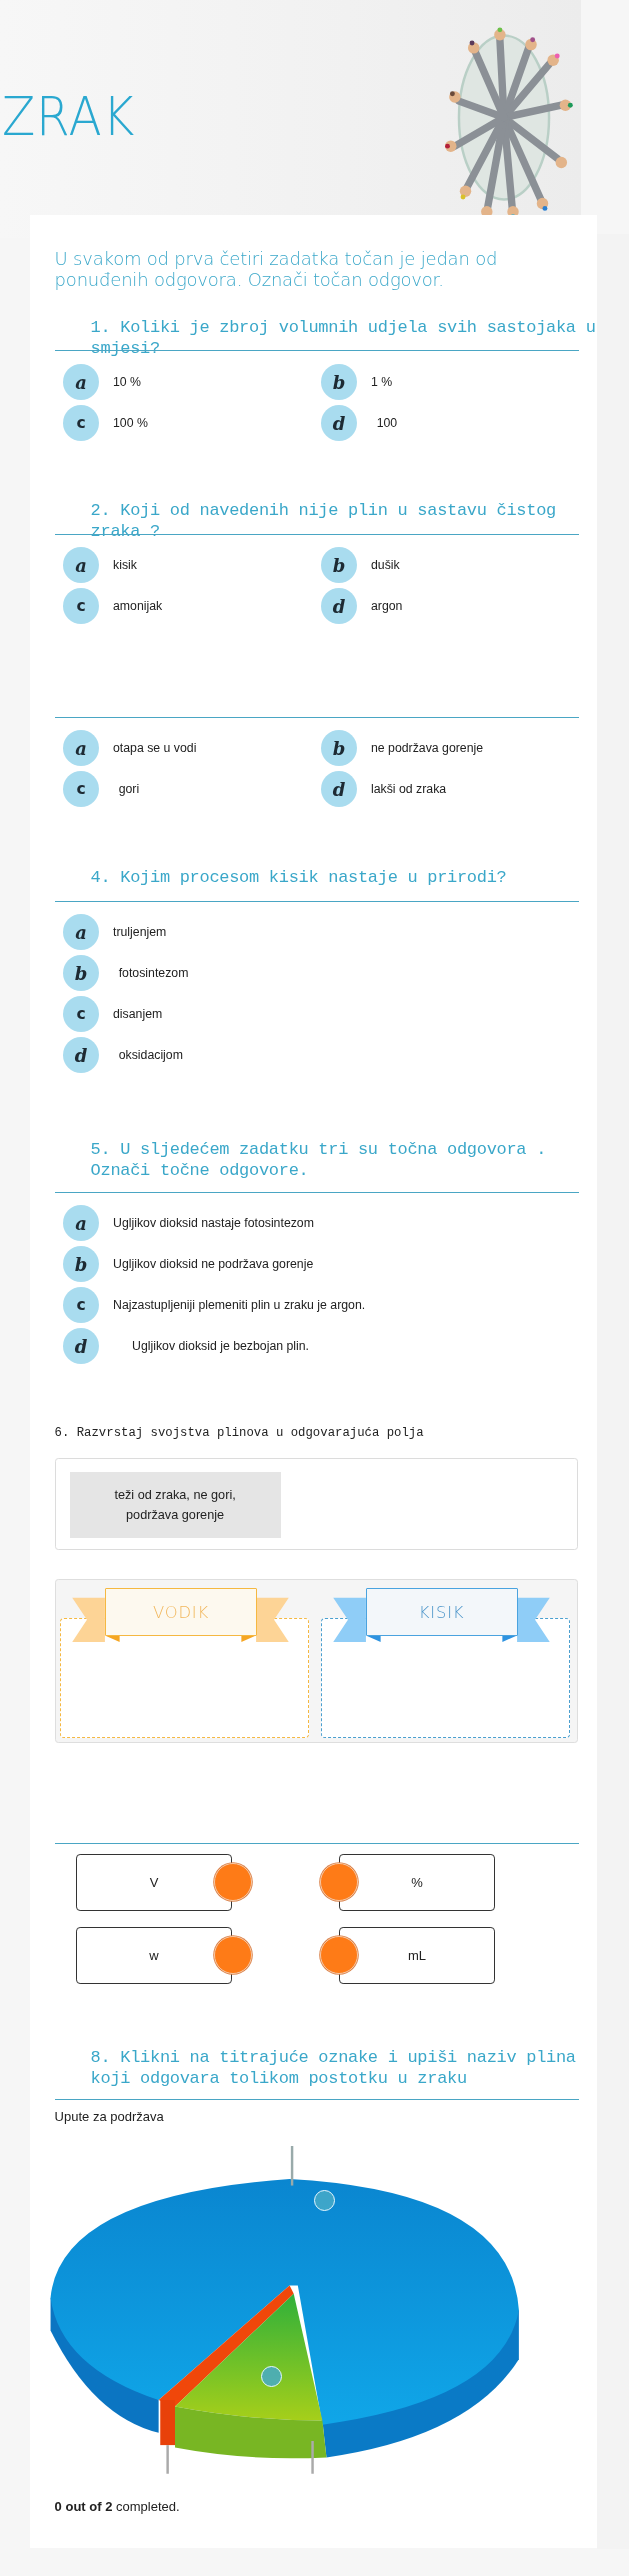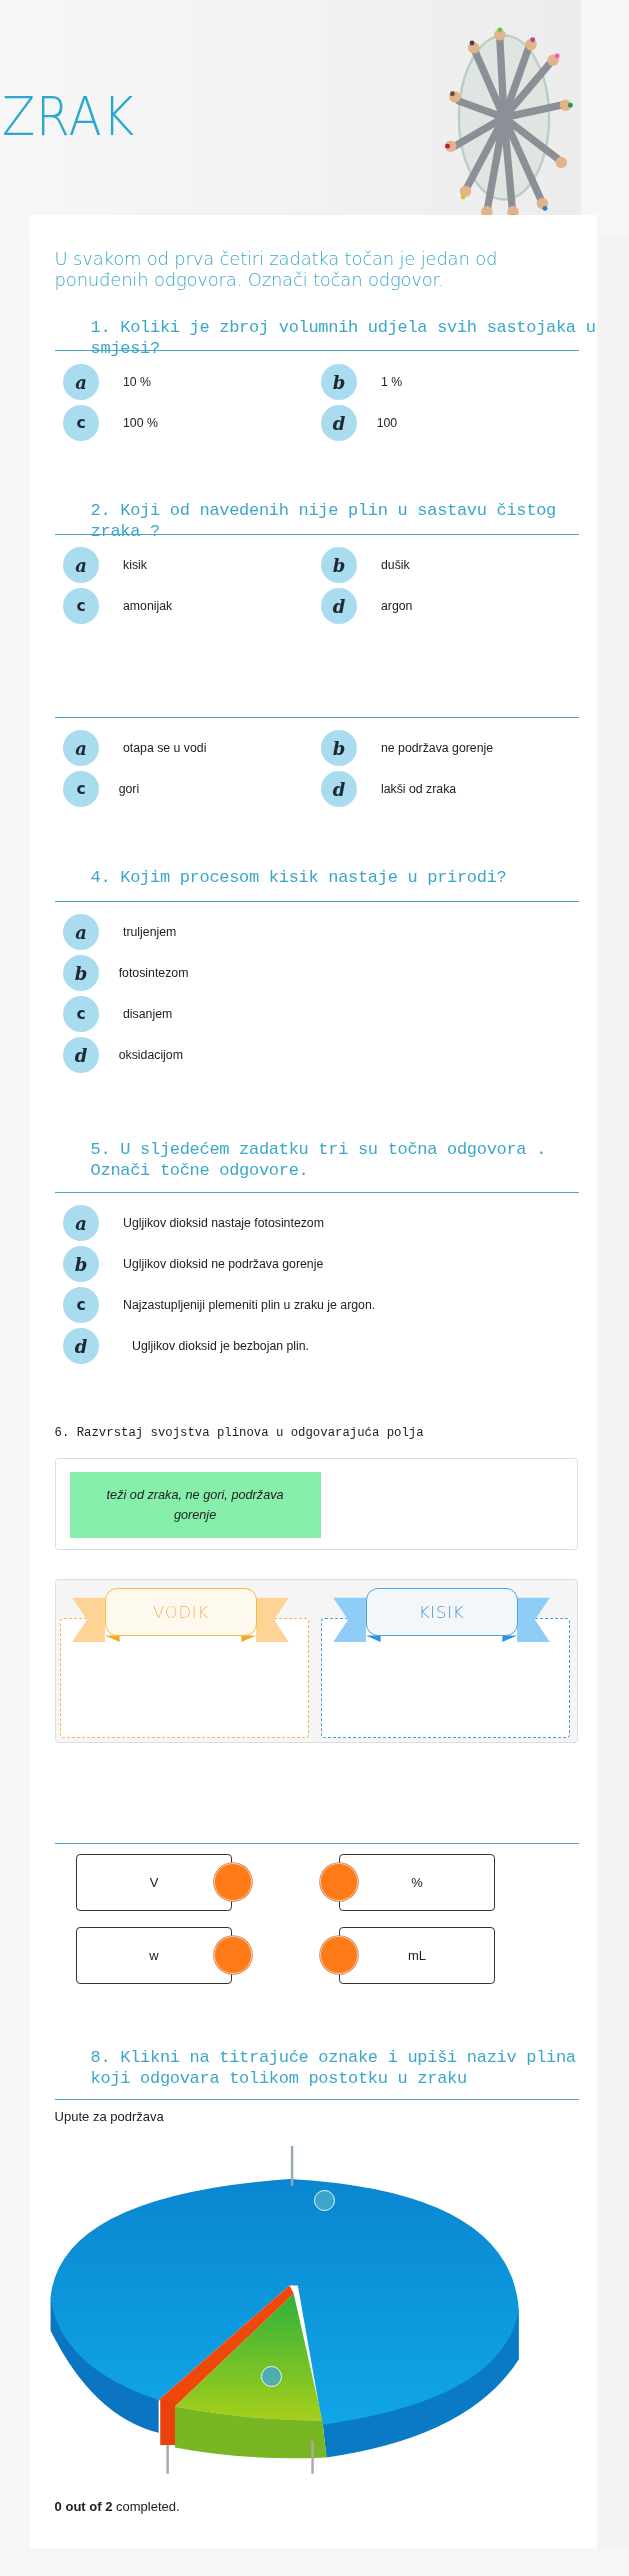--- a/index.html
+++ b/index.html
@@ -22,33 +22,33 @@
 
   .q-title { position: absolute; left: 24.6px; width: 524px; font-size: 17px; line-height: 21px;
     color: #3aa7c9; font-family: Liberation Mono, monospace; font-weight: 300; letter-spacing: -0.3px; margin-left: 36px; }
   .q-rule { position: absolute; left: 24.6px; width: 524px; height: 0.8px; background: #4aa6c4; }
 
   .opt { position: absolute; display: flex; align-items: center; height: 36px; cursor: pointer; }
   .bubble { width: 36px; height: 36px; border-radius: 50%; background: #a9dcef; display: flex;
     align-items: center; justify-content: center; font-family: "DejaVu Serif", serif; font-size: 18px;
     font-weight: bold; color: #1d2a33; font-style: italic; flex: none; }
   .bubble.plain { font-style: normal; font-family: "DejaVu Sans", sans-serif; font-size: 15.6px; }
-  .opt-label { margin-left: 24px; font-size: 12.3px; color: #222; font-family: "Liberation Sans", sans-serif; white-space: nowrap; }
+  .opt-label { margin-left: 14px; font-size: 12.3px; color: #222; font-family: "Liberation Sans", sans-serif; white-space: nowrap; }
 
   .q6-label { position: absolute; left: 24.6px; top: 1211px; font-size: 12.3px; color: #222; font-family: Liberation Mono, monospace; }
   .q6-pool { position: absolute; left: 24.6px; top: 1243px; width: 523px; height: 92px; border: 0.8px solid #dcdcdc;
     border-radius: 3.3px; background: #fff; }
-  .chip { position: absolute; top: 13px; width: 251px; height: 66px; background: #86efac; display: flex;
-    align-items: center; justify-content: center; text-align: center; font-size: 12.7px; line-height: 20.5px; color: #222; padding: 0 19.7px; cursor: grab; font-style: italic; }
+  .chip { position: absolute; top: 13px; width: 211px; height: 66px; background: #e5e5e5; display: flex;
+    align-items: center; justify-content: center; text-align: center; font-size: 12.7px; line-height: 20.5px; color: #222; padding: 0 19.7px; cursor: grab; }
 
   .q6-bins { position: absolute; left: 24.6px; top: 1364px; width: 523px; height: 164px; background: #f5f5f5;
     border: 0.8px solid #dedede; border-radius: 3.3px; }
   .bin { position: absolute; top: 38px; width: 249px; height: 120px; border: 1.6px dashed; border-radius: 4.1px; background: #fff; }
   .ribbon { position: absolute; top: 8.2px; width: 217px; height: 67px; }
-  .ribbon-box { position: absolute; left: 33px; top: 0; width: 152px; height: 48px; border-radius: 12px;
+  .ribbon-box { position: absolute; left: 33px; top: 0; width: 152px; height: 48px; border-radius: 1px;
     display: flex; align-items: center; justify-content: center; font-size: 16.4px; letter-spacing: 0.8px;
     font-family: "DejaVu Sans", sans-serif; font-weight: 300; }
 
   .match-box { position: absolute; width: 156px; height: 57px; border: 1.2px solid #333; border-radius: 4.1px;
     display: flex; align-items: center; justify-content: center; font-size: 13px; color: #222; background: #fff; }
   .dot { position: absolute; width: 38px; height: 38px; border-radius: 50%; background: #fe7b17;
     border: 1.6px solid #f7c9a6; box-shadow: 0 0 0 0.8px #d9814a; cursor: pointer; }
 
   .q8-sub { position: absolute; left: 24.6px; top: 1894px; font-size: 13px; color: #222; }
   .pie-wrap { position: absolute; left: 14px; top: 1931px; width: 524px; height: 328px; }

